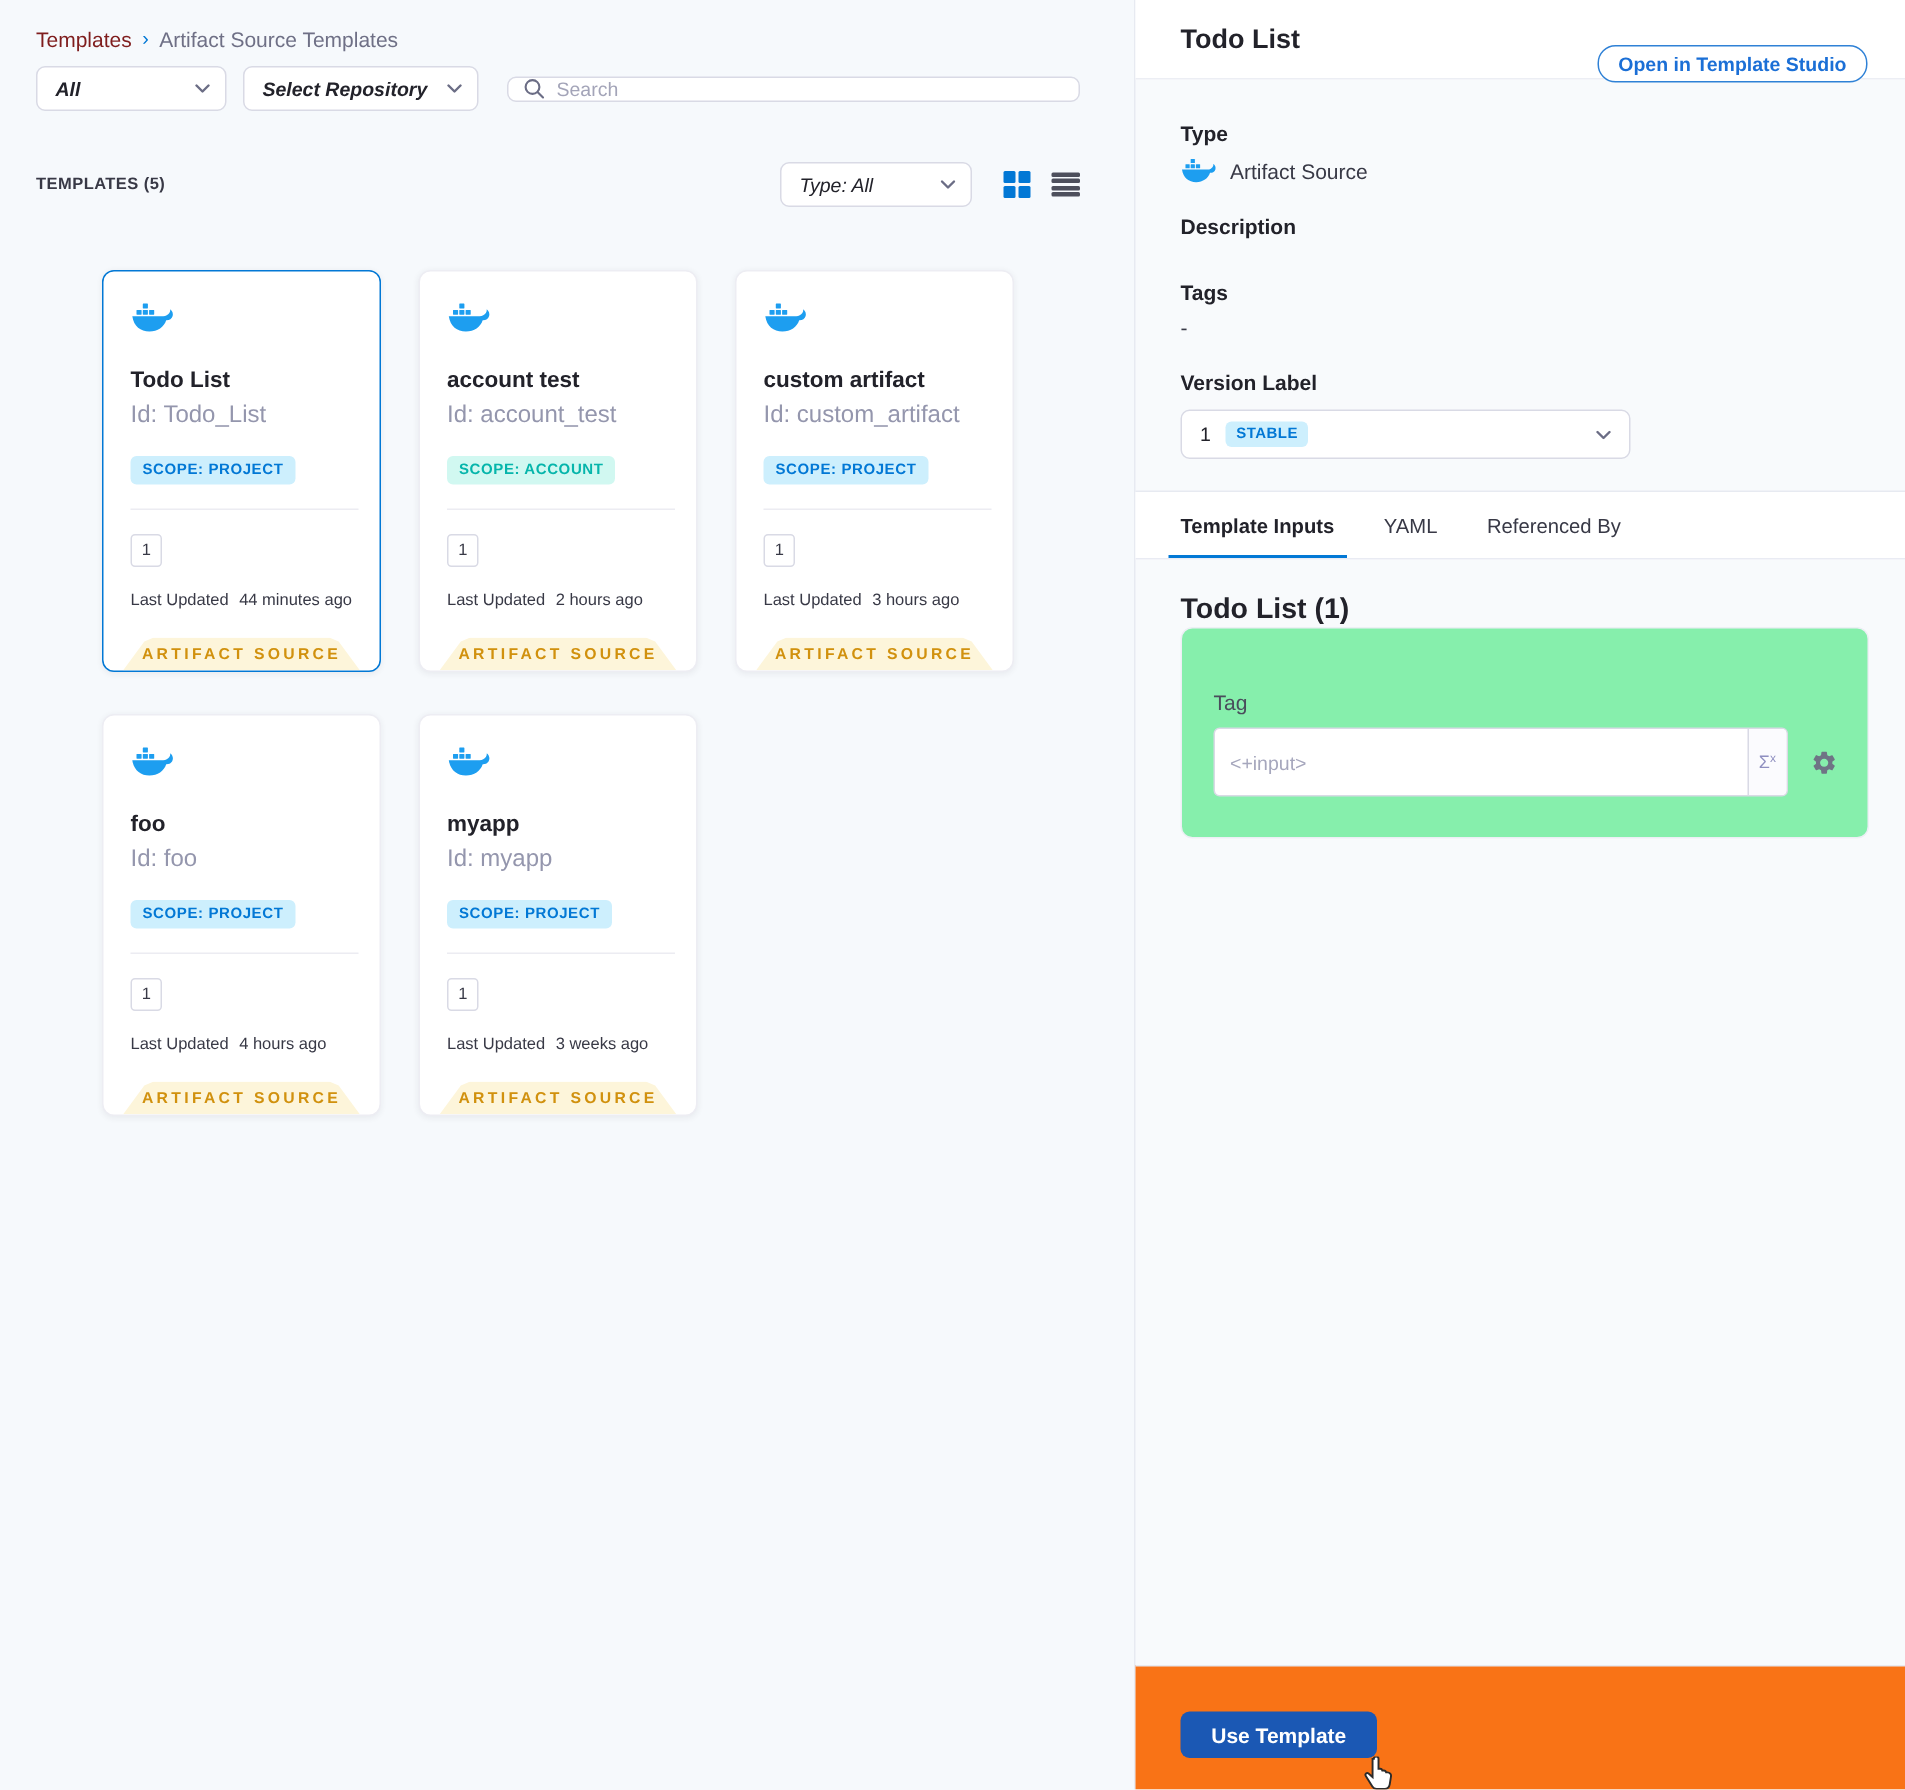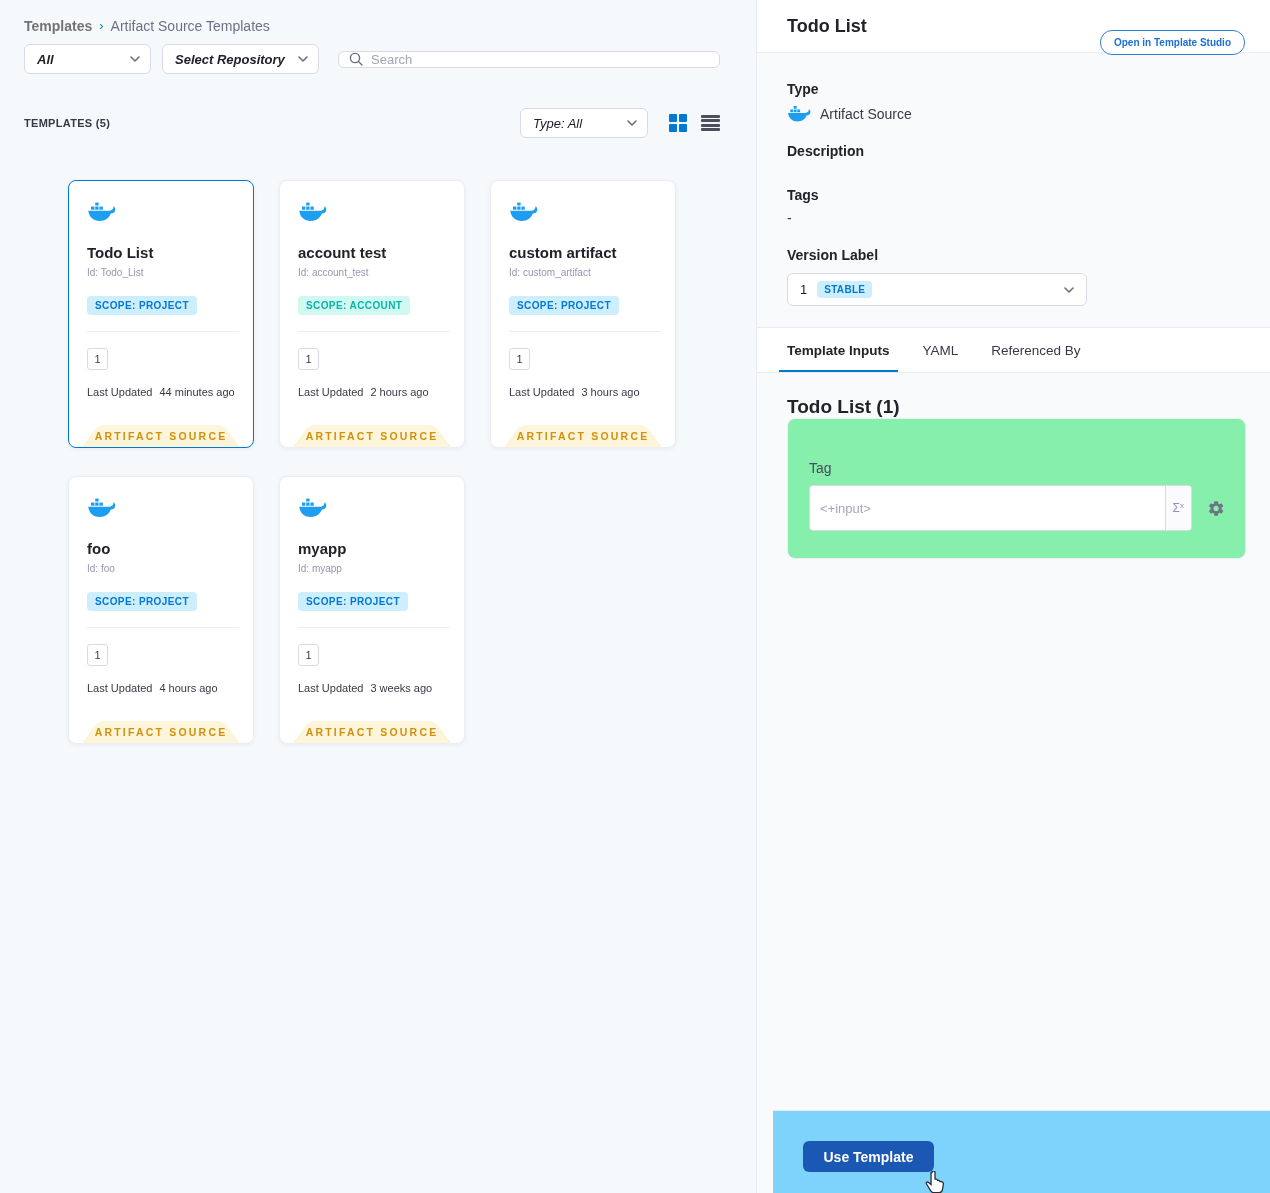--- a/index.html
+++ b/index.html
@@ -2,21 +2,21 @@
 <html><head>
 <meta charset="utf-8">
 <style>
   * { margin:0; padding:0; box-sizing:border-box; }
   html,body { width:1270px; height:1193px; }
   body { font-family:"Liberation Sans", sans-serif; background:#f6f9fc; position:relative; overflow:hidden; color:#22222a; }
 
   
   .left { position:absolute; left:0; top:0; width:756px; height:100%; background:#f6f9fc; }
   .breadcrumb { display:flex; align-items:center; gap:7px; padding:18px 0 0 24px; font-size:14px; }
-  .crumb-root { color:#737373; cursor:pointer;font-weight:bold; }
+  .crumb-root { color:#7f1d1d; cursor:pointer; }
   .crumb-sep { color:#0278d5; font-size:13px; transform:translateY(-1px); }
   .crumb-cur { color:#6f7086; }
 
   .filters { display:flex; align-items:center; margin:10px 0 0 24px; }
   .select-box { height:30px; background:#fff; border:1px solid #d9dae5; border-radius:6px; display:flex; align-items:center; padding:0 10px 0 12px; font-size:13px; color:#22222a;font-style:italic; }
   .select-box .lbl { flex:1; font-weight:600; }
   .sel-all { width:127px; margin-right:11px; }
   .sel-repo { width:157px; margin-right:19px; }
   .chev { width:10px; height:6px; flex:none; }
   .search-wrap { width:382px; height:17px; background:#fff; border:1px solid #d9dae5; border-radius:6px; display:flex; align-items:center; padding:0 10px; }
@@ -31,34 +31,34 @@
   .view-icons { display:flex; align-items:center; gap:14px; }
   .grid-icon { width:18px; height:18px; display:grid; grid-template-columns:8px 8px; grid-template-rows:8px 8px; gap:2px; }
   .grid-icon span { background:#0278d5; border-radius:1px; }
   .list-icon { width:19px; height:16px; display:flex; flex-direction:column; justify-content:space-between; }
   .list-icon span { height:2.6px; background:#4d4f5c; border-radius:1px; }
 
   .cards { margin:42px 0 0 68px; display:grid; grid-template-columns:repeat(3,186px); column-gap:25px; row-gap:28px; }
   .card { width:186px; height:268px; background:#fff; border:1px solid #ededf3; border-radius:8px; box-shadow:0 1px 4px rgba(40,41,61,.07); position:relative; padding:20px 14px 0 18px; overflow:hidden; }
   .card.selected { border:1.5px solid #0278d5; }
   .card .title { margin-top:17px; font-size:15px; font-weight:700; color:#22222a; }
-  .card .id { margin-top:6px; font-size:10px; color:#9496ad; }
+  .card .id { margin-top:6px; font-size:16px; color:#9496ad; }
   .badge { display:inline-block; margin-top:18px; font-size:10px; font-weight:700; letter-spacing:.4px; padding:4px 8px; border-radius:4px; }
   .badge.project { background:#cdeffd; color:#0278d5; }
   .badge.account { background:#d1f8f1; color:#06b5ab; }
   .card hr { border:none; border-top:1px solid #ececf2; margin:16px 0 0 0; }
   .ver-box { margin-top:16px; width:21px; height:22px; border:1px solid #d9dae5; border-radius:3px; background:#fff; font-size:11px; color:#383946; display:flex; align-items:center; justify-content:center; }
   .updated { margin-top:16px; font-size:11px; color:#383946; display:flex; gap:7px; white-space:nowrap; }
   .ribbon { position:absolute; bottom:0; left:13px; right:13px; height:22px; background:#fdf5da; clip-path:polygon(0 100%, 9% 12%, 13% 0, 87% 0, 91% 12%, 100% 100%); display:flex; align-items:center; justify-content:center; font-size:10.5px; font-weight:700; letter-spacing:2.2px; color:#d1910e; }
 
   
   .right { position:absolute; left:756px; top:0; width:514px; height:100%; background:#f8fafc; border-left:1px solid #e7eaf1; }
   .panel-header { background:#fff; height:53px; display:flex; align-items:center; padding:0 25px 0 30px; border-bottom:1px solid #eceef4; }
   .panel-title { font-size:18px; font-weight:700; flex:1; }
-  .open-btn { border:1.5px solid #2f81d6; color:#1b6fd6; background:#fff; border-radius:12px; font-size:10px; font-weight:600; font-family:inherit; padding:4px 13px; height:25px; display:flex; align-items:center;margin-top:33px; }
+  .open-btn { border:1.5px solid #2f81d6; color:#1b6fd6; background:#fff; border-radius:12px; font-size:13px; font-weight:600; font-family:inherit; padding:4px 13px; height:25px; display:flex; align-items:center;margin-top:33px; }
   .tabs { background:#fff; border-bottom:1px solid #e9ebf3; display:flex; gap:32px; padding-left:30px; height:49px; }
   .tabs.t2 { height:45px; gap:33px; }
   .tab { font-size:13.5px; color:#383946; display:flex; align-items:center; position:relative; cursor:pointer; }
   .tab.active { font-weight:700; color:#22222a; }
   .tab.active::after { content:""; position:absolute; left:-8px; right:-8px; bottom:0; height:2.5px; background:#0278d5; }
   .details { padding:28px 30px 0 30px; height:275px; border-bottom:1px solid #e7eaf1; }
   .field-label { font-size:14px; font-weight:600; color:#22222a; }
   .type-row { display:flex; align-items:center; gap:9px; margin:8px 0 20px; font-size:14px; color:#383946; }
   .desc-label { margin-bottom:28px; }
   .dash { font-size:14px; color:#383946; margin:7px 0 21px; }
@@ -70,21 +70,21 @@
   .inputs-heading { font-size:19px; font-weight:700; }
   .input-card { background:#86efac; border:1px solid #edeff5; border-radius:8px; height:141px; padding:41px 20px 0 21px; }
   .tag-label { font-size:14px; color:#4a4c5c; margin-bottom:9px; }
   .tag-row { display:flex; align-items:center; }
   .tag-input-wrap { display:flex; width:399px; height:46px; border:1px solid #d9dae5; border-radius:4px; background:#fff; overflow:hidden; }
   .tag-input-wrap input { flex:1; border:none; outline:none; font-size:13px; font-family:inherit; padding:0 10px; color:#22222a; background:transparent; }
   .tag-input-wrap input::placeholder { color:#a6a7bd; }
   .sigma-btn { width:26px; border-left:1px solid #d9dae5; background:#fbfbfe; color:#8f8fc0; font-size:12px; display:flex; align-items:center; justify-content:center; }
   .sigma-btn sup { font-size:8px; margin-top:-5px; }
   .gear { margin-left:15px; }
-  .panel-footer { position:absolute; bottom:0; left:16px; right:0; height:83px; border-top:1px solid #e7eaf1; background:#7dd3fc; padding:30px 0 0 30px; }
+  .panel-footer { position:absolute; bottom:0; left:0; right:0; height:83px; border-top:1px solid #e7eaf1; background:#f97316; padding:30px 0 0 30px; }
   .use-btn { background:#1b58b4; color:#fff; border:none; border-radius:6px; font-size:14px; font-weight:700; font-family:inherit; width:131px; height:31px; }
   .cursor { position:absolute; left:152px; top:60px; }
 </style>
 </head>
 <body>
 
 <svg width="0" height="0" style="position:absolute">
   <defs>
     <g id="docker-whale">
       <rect x="4" y="4.6" width="3.4" height="3.2" rx="0.3"></rect>

